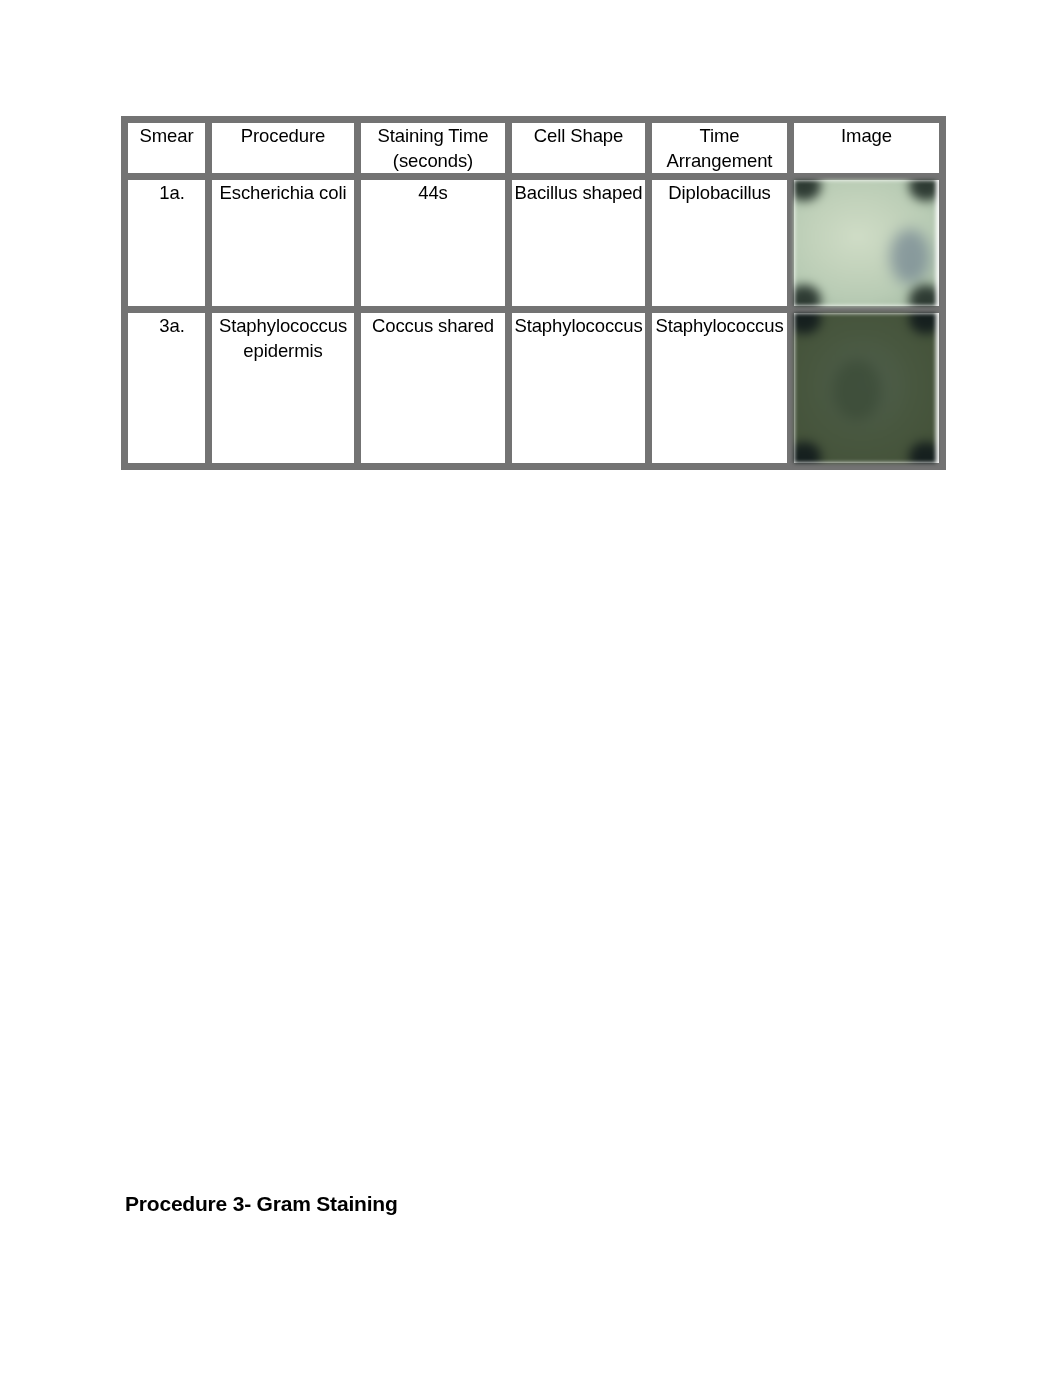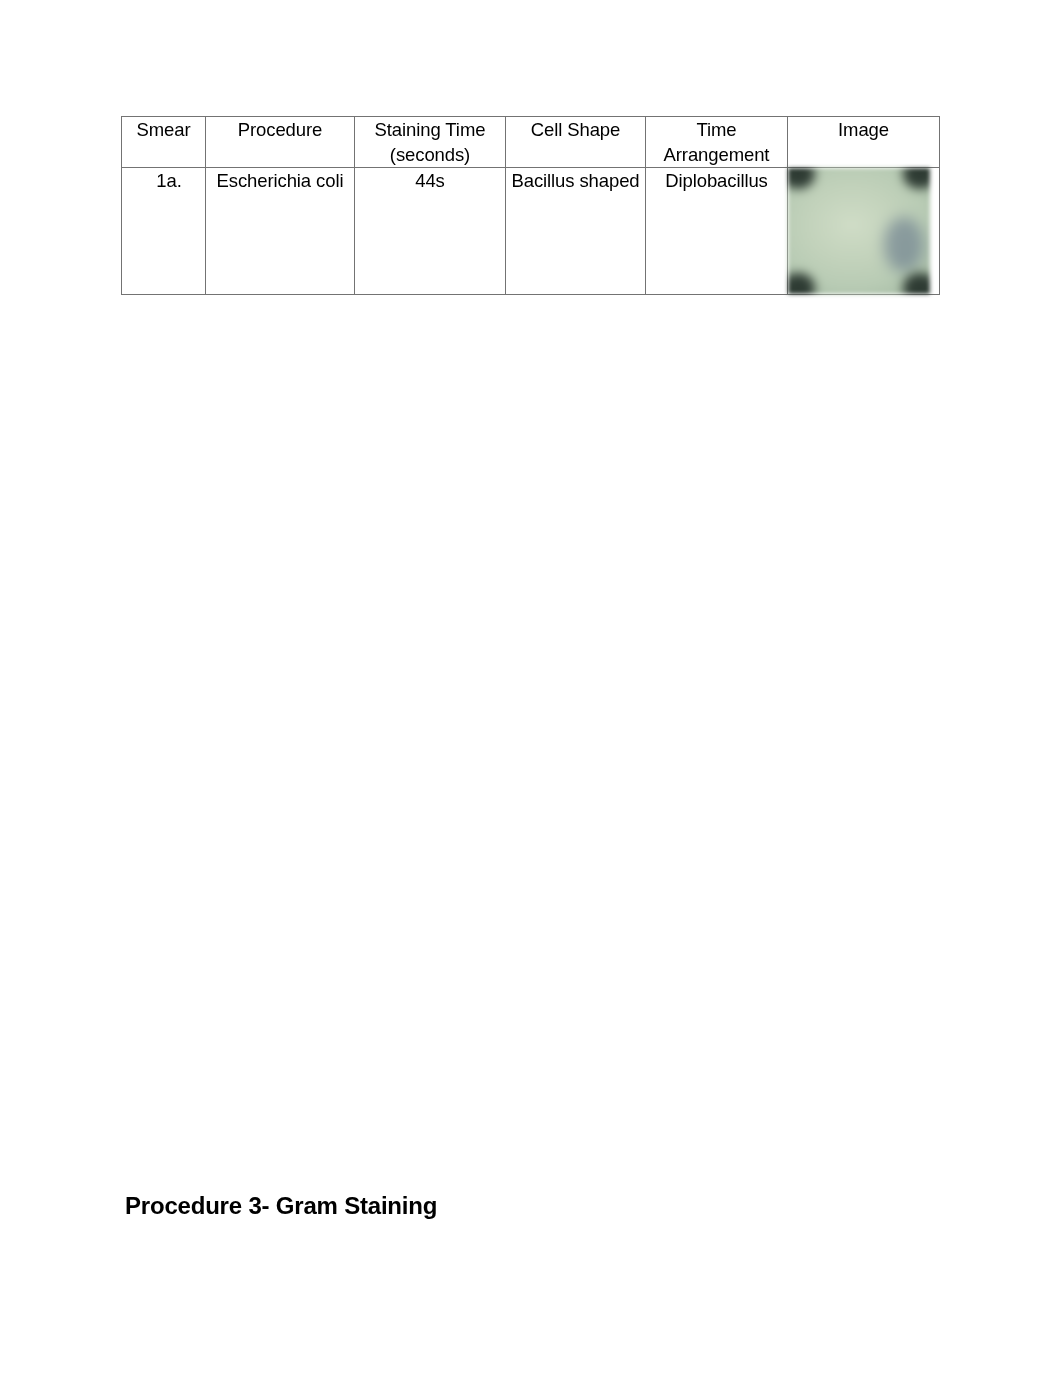--- a/index.html
+++ b/index.html
@@ -35,21 +35,21 @@
 
   table.lab-table {
     border-collapse: collapse;
     table-layout: fixed;
     width: 818px;
     background: #ffffff;
   }
 
   table.lab-table td,
   table.lab-table th {
-    border: 1px solid #737373;
+    border: 7px solid #737373;
     vertical-align: top;
     padding: 0;
     background: #ffffff;
   }
 
   
   col.c-smear { width: 84px; }
   col.c-bacteria { width: 149px; }
   col.c-time { width: 151px; }
   col.c-shape { width: 140px; }
@@ -199,21 +199,21 @@
     background: #e4e2c6;
     transform: rotate(35deg);
     opacity: .9;
   }
 
   
   .section-heading {
     position: absolute;
     left: 125px;
     top: 1192px;
-    font-size: 24px;
+    font-size: 21px;
     font-weight: bold;
     letter-spacing: -0.2px;
     color: #000;
     white-space: nowrap;
   }
 </style>
 </head>
 <body>
 
 <div class="page">
@@ -260,20 +260,37 @@
               <div class="corner tr"></div>
               <div class="corner bl"></div>
               <div class="corner br"></div>
             </div>
           </td>
         </tr>
 
 
 
 
+        <tr class="row-tall">
+          <td class="cell-smear">3a.</td>
+          <td>Staphylococcus epidermis</td>
+          <td>Coccus shared</td>
+          <td>Staphylococcus</td>
+          <td>Staphylococcus</td>
+          <td class="cell-image">
+            <div class="micro img-5">
+              <div class="field"></div>
+              <div class="blob b1"></div>
+              <div class="corner tl"></div>
+              <div class="corner tr"></div>
+              <div class="corner bl"></div>
+              <div class="corner br"></div>
+            </div>
+          </td>
+        </tr>
 
 
       </tbody>
     </table>
   </div>
 
   <div class="section-heading">Procedure 3- Gram Staining</div>
 
 </div>
 

